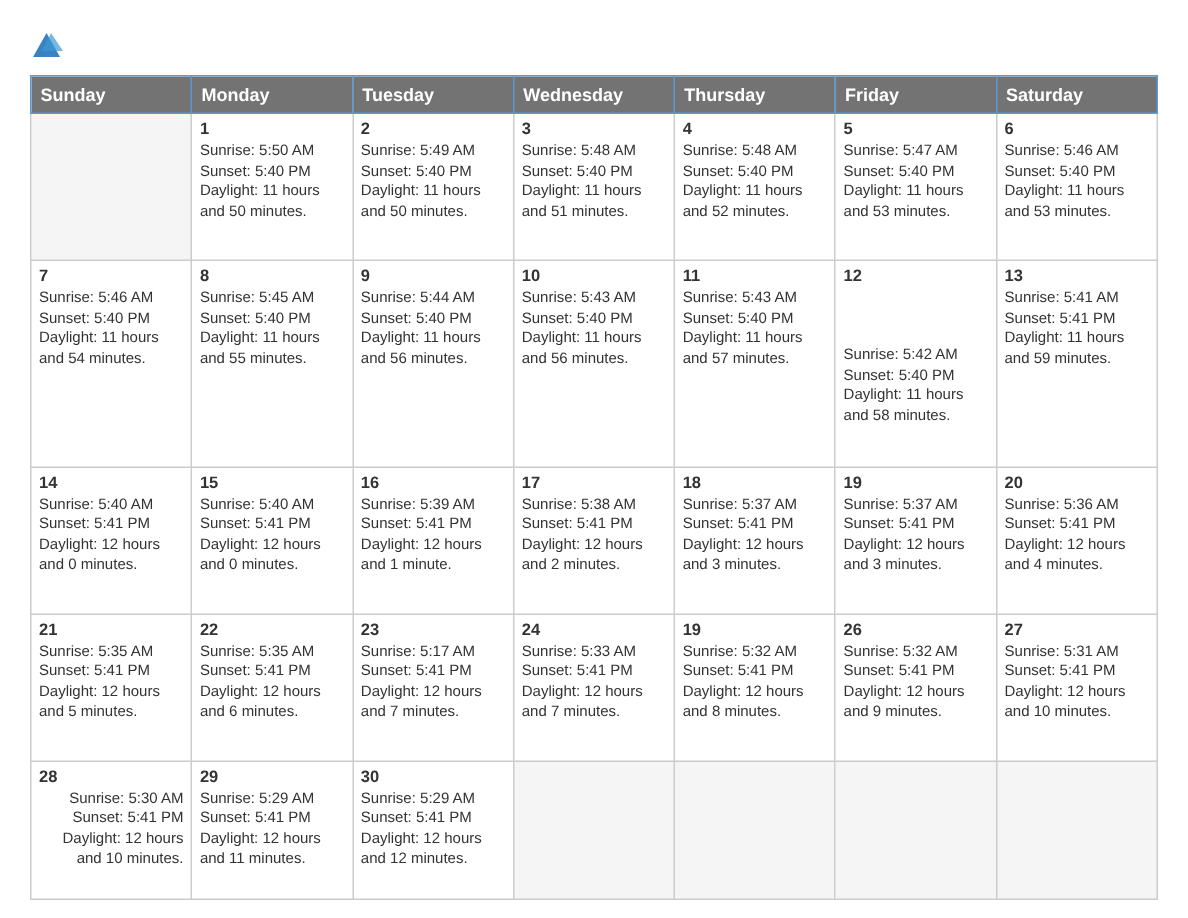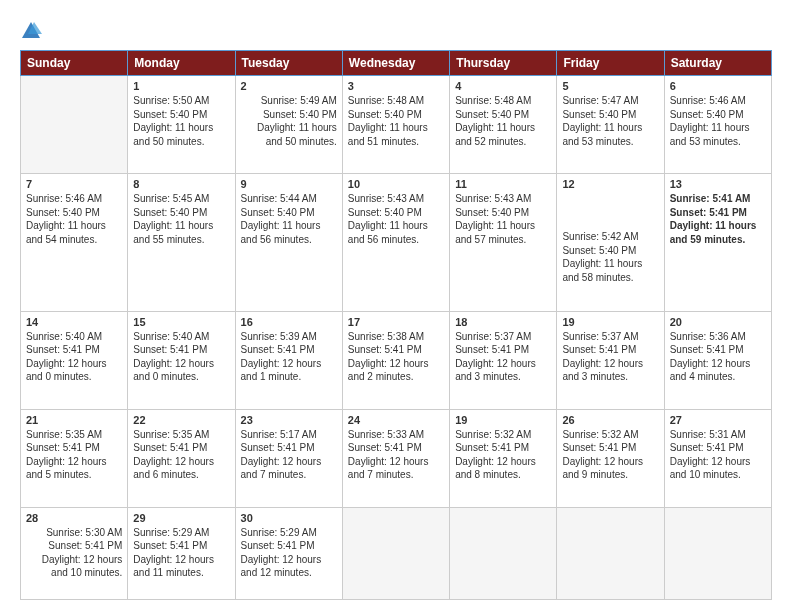--- a/index.html
+++ b/index.html
@@ -61,21 +61,21 @@
     .subtitle {
       font-size: 13px;
       color: #555;
     }
     .calendar {
       width: 100%;
       border-collapse: collapse;
       flex: 1;
     }
     .calendar th {
-      background: #7f1d1d;
+      background: #737373;
       color: #fff;
       font-size: 12px;
       font-weight: bold;
       padding: 5px 6px;
       text-align: left;
       border: 1px solid #5a9ad4;
     }
     .calendar td {
       border: 1px solid #ccc;
       vertical-align: top;
@@ -143,21 +143,21 @@
           <td class="empty"></td>
           <td>
             <span class="day-num">1</span>
             <div class="day-info" style="white-space: pre-line;">Sunrise: 5:50 AM
 Sunset: 5:40 PM
 Daylight: 11 hours
 and 50 minutes.</div>
           </td>
           <td>
             <span class="day-num">2</span>
-            <div class="day-info" style="white-space: pre-line; text-align: right;">Sunrise: 5:49 AM
+            <div class="day-info" style="white-space: pre-line;">Sunrise: 5:49 AM
 Sunset: 5:40 PM
 Daylight: 11 hours
 and 50 minutes.</div>
           </td>
           <td>
             <span class="day-num">3</span>
             <div class="day-info" style="white-space: pre-line;">Sunrise: 5:48 AM
 Sunset: 5:40 PM
 Daylight: 11 hours
 and 51 minutes.</div>
@@ -222,21 +222,21 @@
           </td>
           <td>
             <span class="day-num">12</span>
             <div class="day-info" style="white-space: pre-line; margin-top: 40px;">Sunrise: 5:42 AM
 Sunset: 5:40 PM
 Daylight: 11 hours
 and 58 minutes.</div>
           </td>
           <td>
             <span class="day-num">13</span>
-            <div class="day-info" style="white-space: pre-line; font-weight: bold;">Sunrise: 5:41 AM
+            <div class="day-info" style="white-space: pre-line;">Sunrise: 5:41 AM
 Sunset: 5:41 PM
 Daylight: 11 hours
 and 59 minutes.</div>
           </td>
         </tr>
         <tr>
           <td>
             <span class="day-num">14</span>
             <div class="day-info" style="white-space: pre-line;">Sunrise: 5:40 AM
 Sunset: 5:41 PM

